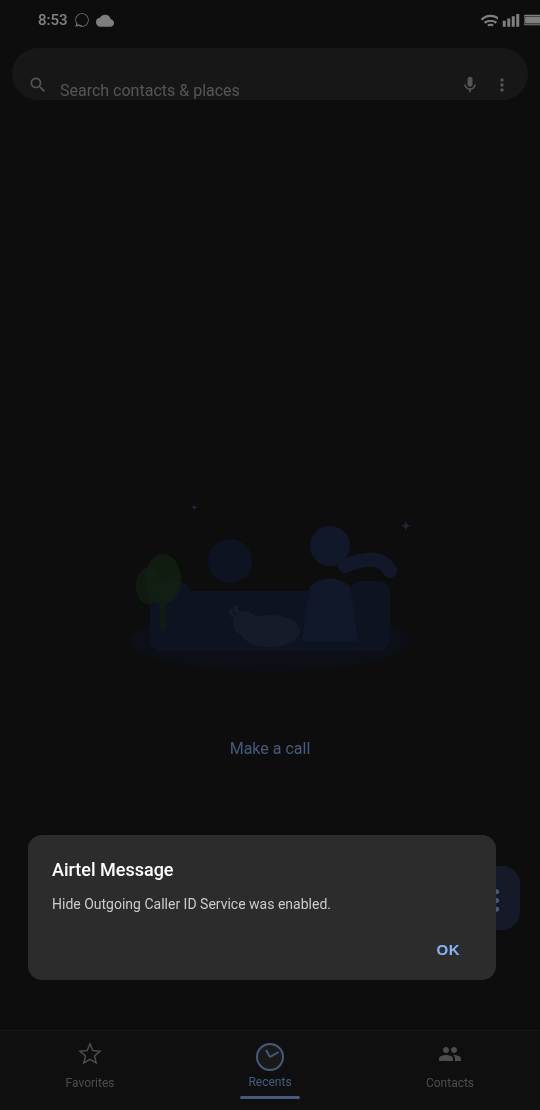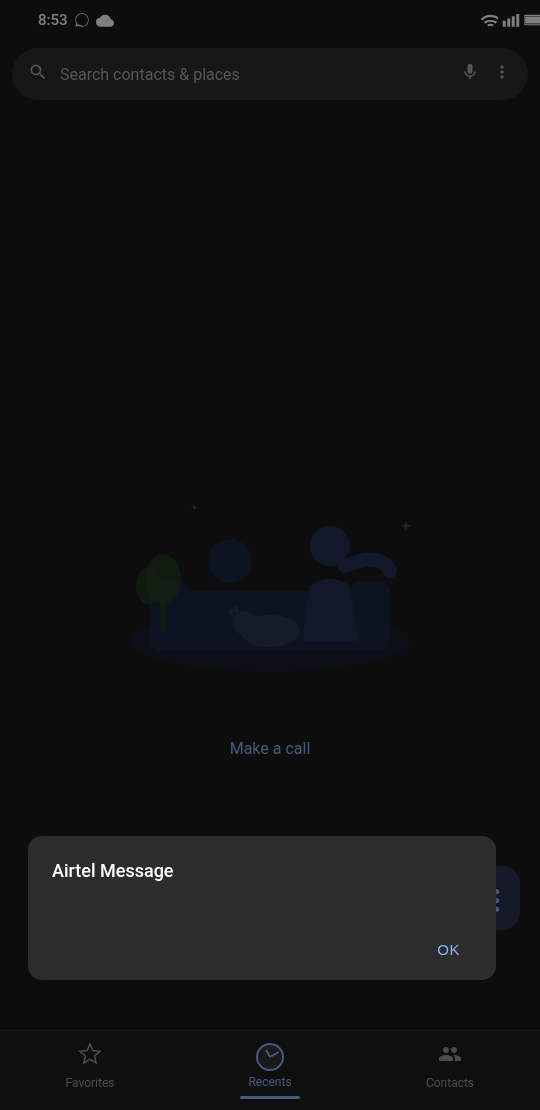--- a/index.html
+++ b/index.html
@@ -49,21 +49,21 @@
       background: #1a1a1a;
       position: relative;
       z-index: 10;
     }
     .search-bar {
       width: 100%;
       height: 52px;
       background: #2e2e2e;
       border-radius: 28px;
       display: flex;
-      align-items: center;
+      align-items: flex-end;
       padding: 0 16px;
       gap: 12px;
     }
     .search-bar-text {
       flex: 1;
       color: #aaa;
       font-size: 16px;
     }
     .search-icon-left {
       color: #aaa;
@@ -247,27 +247,26 @@
       line-height: 1.5;
       margin-bottom: 20px;
     }
     .dialog-actions {
       display: flex;
       justify-content: flex-end;
     }
     .dialog-ok-btn {
       color: #8ab4f8;
       font-size: 15px;
-      font-weight: 400;
+      font-weight: 700;
       cursor: pointer;
       padding: 6px 12px;
       background: none;
       border: none;
       letter-spacing: 0.5px;
-      margin-top: 40px;
     }
   </style>
 </head>
 <body>
 
 <div class="status-bar">
   <div class="status-left">
     <span class="status-time">8:53</span>
 
     <svg width="16" height="16" viewBox="0 0 24 24" fill="white">
@@ -361,20 +360,21 @@
     <svg width="30" height="30" viewBox="0 0 24 24" fill="#8ab4f8">
       <path d="M12 19c-1.1 0-2 .9-2 2s.9 2 2 2 2-.9 2-2-.9-2-2-2zm-7-7c-1.1 0-2 .9-2 2s.9 2 2 2 2-.9 2-2-.9-2-2-2zm0-7c-1.1 0-2 .9-2 2s.9 2 2 2 2-.9 2-2-.9-2-2-2zm7 0c-1.1 0-2 .9-2 2s.9 2 2 2 2-.9 2-2-.9-2-2-2zm7 0c-1.1 0-2 .9-2 2s.9 2 2 2 2-.9 2-2-.9-2-2-2zm0 7c-1.1 0-2 .9-2 2s.9 2 2 2 2-.9 2-2-.9-2-2-2zm-7 0c-1.1 0-2 .9-2 2s.9 2 2 2 2-.9 2-2-.9-2-2-2zm7 7c-1.1 0-2 .9-2 2s.9 2 2 2 2-.9 2-2-.9-2-2-2z"></path>
     </svg>
   </div>
 </div>
 
 <div class="overlay"></div>
 
 <div class="dialog">
   <div class="dialog-title">Airtel Message</div>
+  <div class="dialog-message">Hide Outgoing Caller ID Service was enabled.</div>
   <div class="dialog-actions">
     <button class="dialog-ok-btn">OK</button>
   </div>
 </div>
 
 <div class="bottom-nav">
 
   <div class="nav-item">
     <div class="nav-icon">
       <svg width="24" height="24" viewBox="0 0 24 24" fill="#999">

